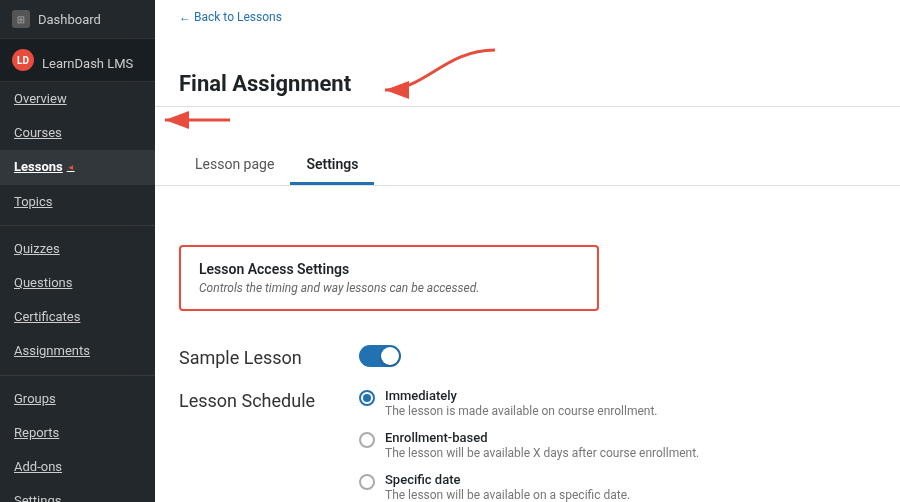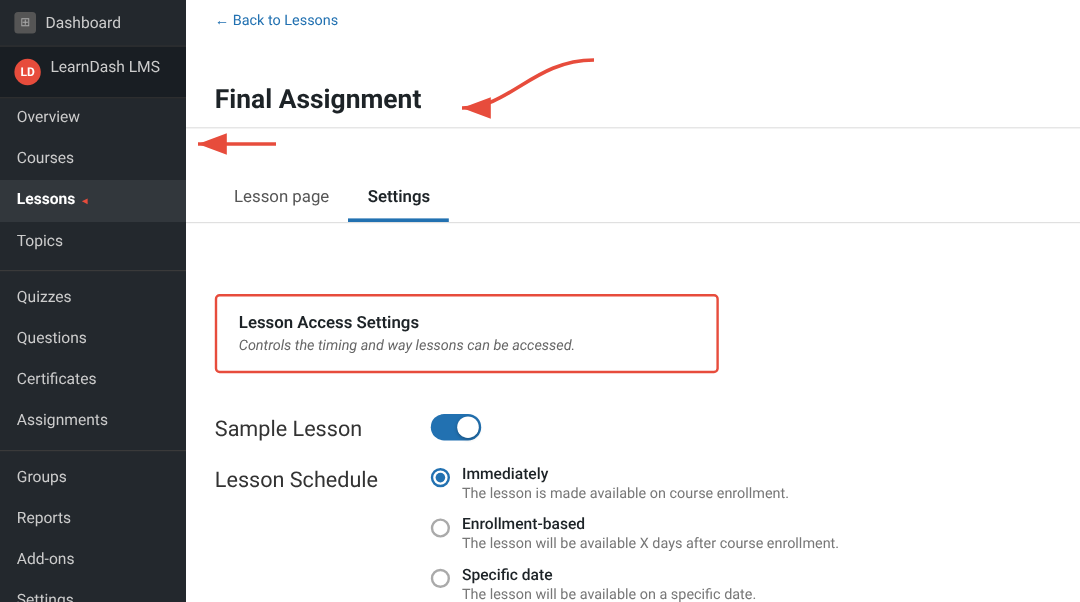--- a/index.html
+++ b/index.html
@@ -2,24 +2,24 @@
 <html><head>
   <meta charset="utf-8">
   <style>
     * { margin: 0; padding: 0; box-sizing: border-box; }
     body { font-family: -apple-system, BlinkMacSystemFont, "Segoe UI", Roboto, sans-serif; font-size: 13px; display: flex; width: 900px; height: 502px; overflow: hidden; background: #f1f1f1; }
 
     
     .sidebar { width: 155px; background: #23282d; color: #ccc; display: flex; flex-direction: column; height: 502px; overflow-y: auto; flex-shrink: 0; }
     .sidebar-header { display: flex; align-items: center; gap: 8px; padding: 10px 12px; border-bottom: 1px solid #333; }
     .sidebar-header .dash-icon { width: 18px; height: 18px; background: #555; border-radius: 3px; display: flex; align-items: center; justify-content: center; color: #aaa; font-size: 10px; flex-shrink: 0; }
-    .sidebar-brand { display: flex; align-items: flex-start; gap: 8px; padding: 10px 12px; background: #191e23; border-bottom: 1px solid #333; }
+    .sidebar-brand { display: flex; align-items: flex-end; gap: 8px; padding: 10px 12px; background: #191e23; border-bottom: 1px solid #333; }
     .sidebar-brand .brand-icon { width: 22px; height: 22px; background: #e74c3c; border-radius: 50%; display: flex; align-items: center; justify-content: center; color: white; font-size: 10px; font-weight: bold; flex-shrink: 0; }
     .sidebar-nav { flex: 1; }
-    .nav-item { display: flex; align-items: center; padding: 8px 14px; color: #ccc; cursor: pointer; font-size: 13px; line-height: 1.4; }
+    .nav-item { display: flex; align-items: center; padding: 8px 14px; color: #ccc; cursor: pointer; font-size: 13px; line-height: 1.4; text-decoration: underline; }
     .nav-item.active { background: #32373c; color: #fff; font-weight: 700; }
     .nav-item.has-arrow::after { content: '◄'; font-size: 8px; margin-left: 4px; color: #e74c3c; }
     .nav-divider { border-top: 1px solid #3a3a3a; margin: 6px 0; }
 
     
     .main { flex: 1; background: #fff; display: flex; flex-direction: column; overflow: hidden; gap: 39px; }
     .back-link { padding: 10px 24px 4px; color: #2271b1; font-size: 12px; text-decoration: none; display: flex; align-items: center; gap: 4px; }
     .page-title { padding: 4px 24px 10px; font-size: 22px; font-weight: 700; color: #1d2327; border-bottom: 1px solid #e0e0e0; }
     .tabs { display: flex; gap: 0; padding: 0 24px; border-bottom: 1px solid #e0e0e0; }
     .tab { padding: 10px 16px; font-size: 14px; color: #555; cursor: pointer; border-bottom: 3px solid transparent; text-decoration: none; }

